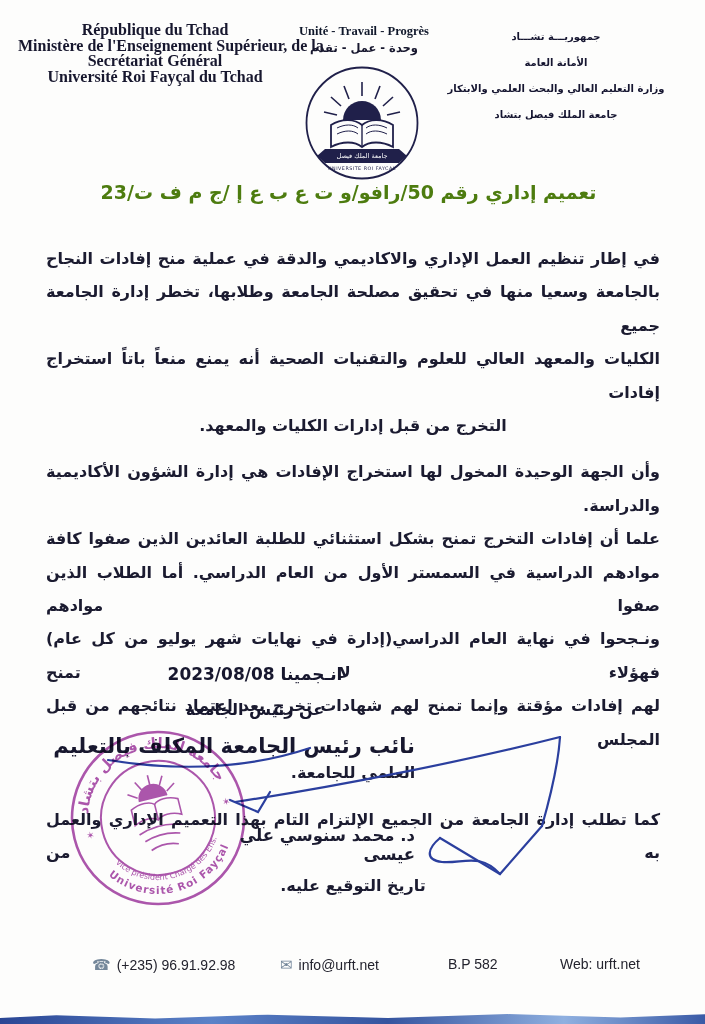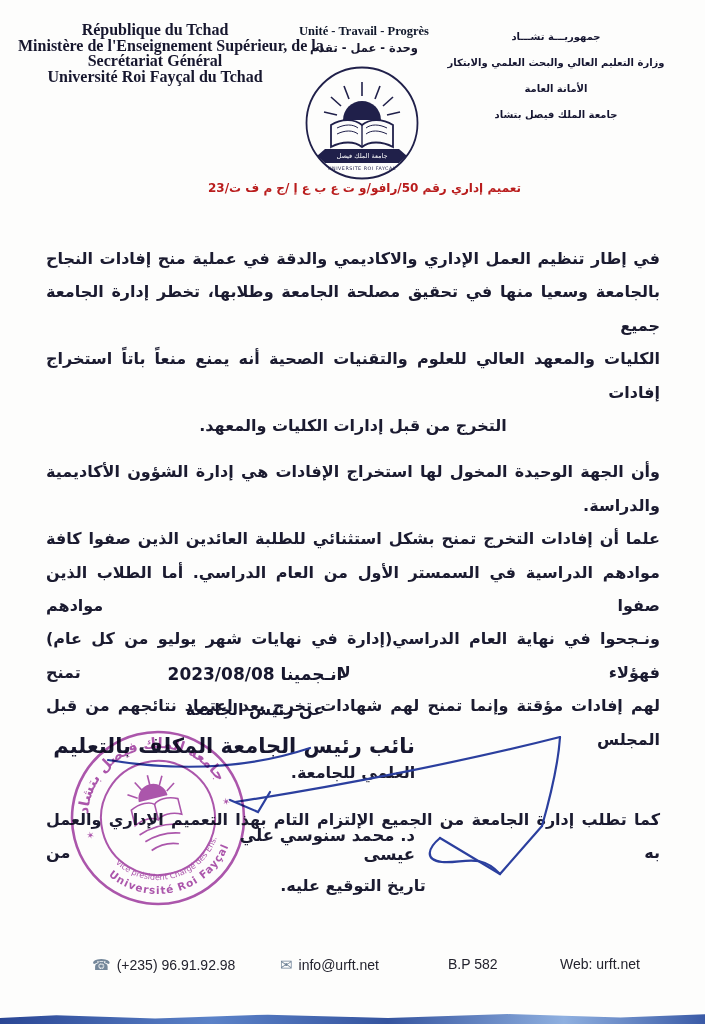--- a/index.html
+++ b/index.html
@@ -19,22 +19,22 @@
   .motto-fr{font-family:"Liberation Serif",serif;font-weight:bold;font-size:12.5px;color:#0f172a;white-space:nowrap;}
   .motto-ar{direction:rtl;font-weight:bold;font-size:11.5px;margin-top:2px;color:#17172e;white-space:nowrap;}
   .logo-svg{position:absolute;left:303px;top:64px;}
   .hdr-right{
     position:absolute;left:420px;top:24px;width:272px;text-align:center;
     direction:rtl;font-weight:bold;font-size:10px;line-height:26px;color:#151530;
   }
   .hdr-right div{white-space:nowrap;}
   
   .doc-title{
-    position:absolute;left:72px;top:181px;width:585px;direction:rtl;text-align:center;
-    font-weight:bold;font-size:12px;color:#b91c1c;white-space:nowrap;
+    position:absolute;left:56px;top:181px;width:585px;direction:rtl;text-align:center;
+    font-weight:bold;font-size:19px;color:#4d7c0f;white-space:nowrap;
   }
   
   .body-text{position:absolute;left:46px;top:242px;width:614px;direction:rtl;}
   .para{font-weight:bold;font-size:16px;line-height:33.4px;color:#1b1b30;}
   .para + .para{margin-top:13px;}
   .para .line{text-align:justify;text-align-last:justify;}
   .para .line:last-child{text-align-last:center;}
   .para .line:only-child{text-align-last:justify;}
   
   .signoff{
@@ -101,22 +101,22 @@
     <line x1="59" y1="61" x2="59" y2="83" stroke="#20204a" stroke-width="1.4"></line>
     <path d="M34,64 C42,60 50,60 55,64 M34,70 C42,66 50,66 55,70 M63,64 C68,60 76,60 84,64 M63,70 C68,66 76,66 84,70" fill="none" stroke="#20204a" stroke-width="1"></path>
 
     <path d="M22,85 L96,85 L104,92 L96,99 L22,99 L14,92 Z" fill="#20204a"></path>
     <text x="59" y="93.5" text-anchor="middle" font-size="6.5" fill="#ffffff" direction="rtl">جامعة الملك فيصل</text>
     <text x="59" y="106" text-anchor="middle" font-size="4.8" fill="#20204a" letter-spacing="0.5">UNIVERSITE ROI FAYCAL</text>
   </svg>
 
   <div class="hdr-right">
       <div class="line">جمهوريـــة تشـــاد</div>
+      <div class="line">الأمانة العامة</div>
       <div class="line">وزارة التعليم العالي والبحث العلمي والابتكار</div>
-      <div class="line">الأمانة العامة</div>
       <div class="line">جامعة الملك فيصل بتشاد</div>
     </div>
 
   <div class="doc-title">تعميم إداري رقم 50/رافو/و ت ع ب ع إ /ج م ف ت/23</div>
 
   <div class="body-text">
     <div class="para">
         <div class="line">في إطار تنظيم العمل الإداري والاكاديمي والدقة في عملية منح إفادات النجاح</div>
         <div class="line">بالجامعة وسعيا منها في تحقيق مصلحة الجامعة وطلابها، تخطر إدارة الجامعة جميع</div>
         <div class="line">الكليات والمعهد العالي للعلوم والتقنيات الصحية أنه يمنع منعاً باتاً استخراج إفادات</div>

